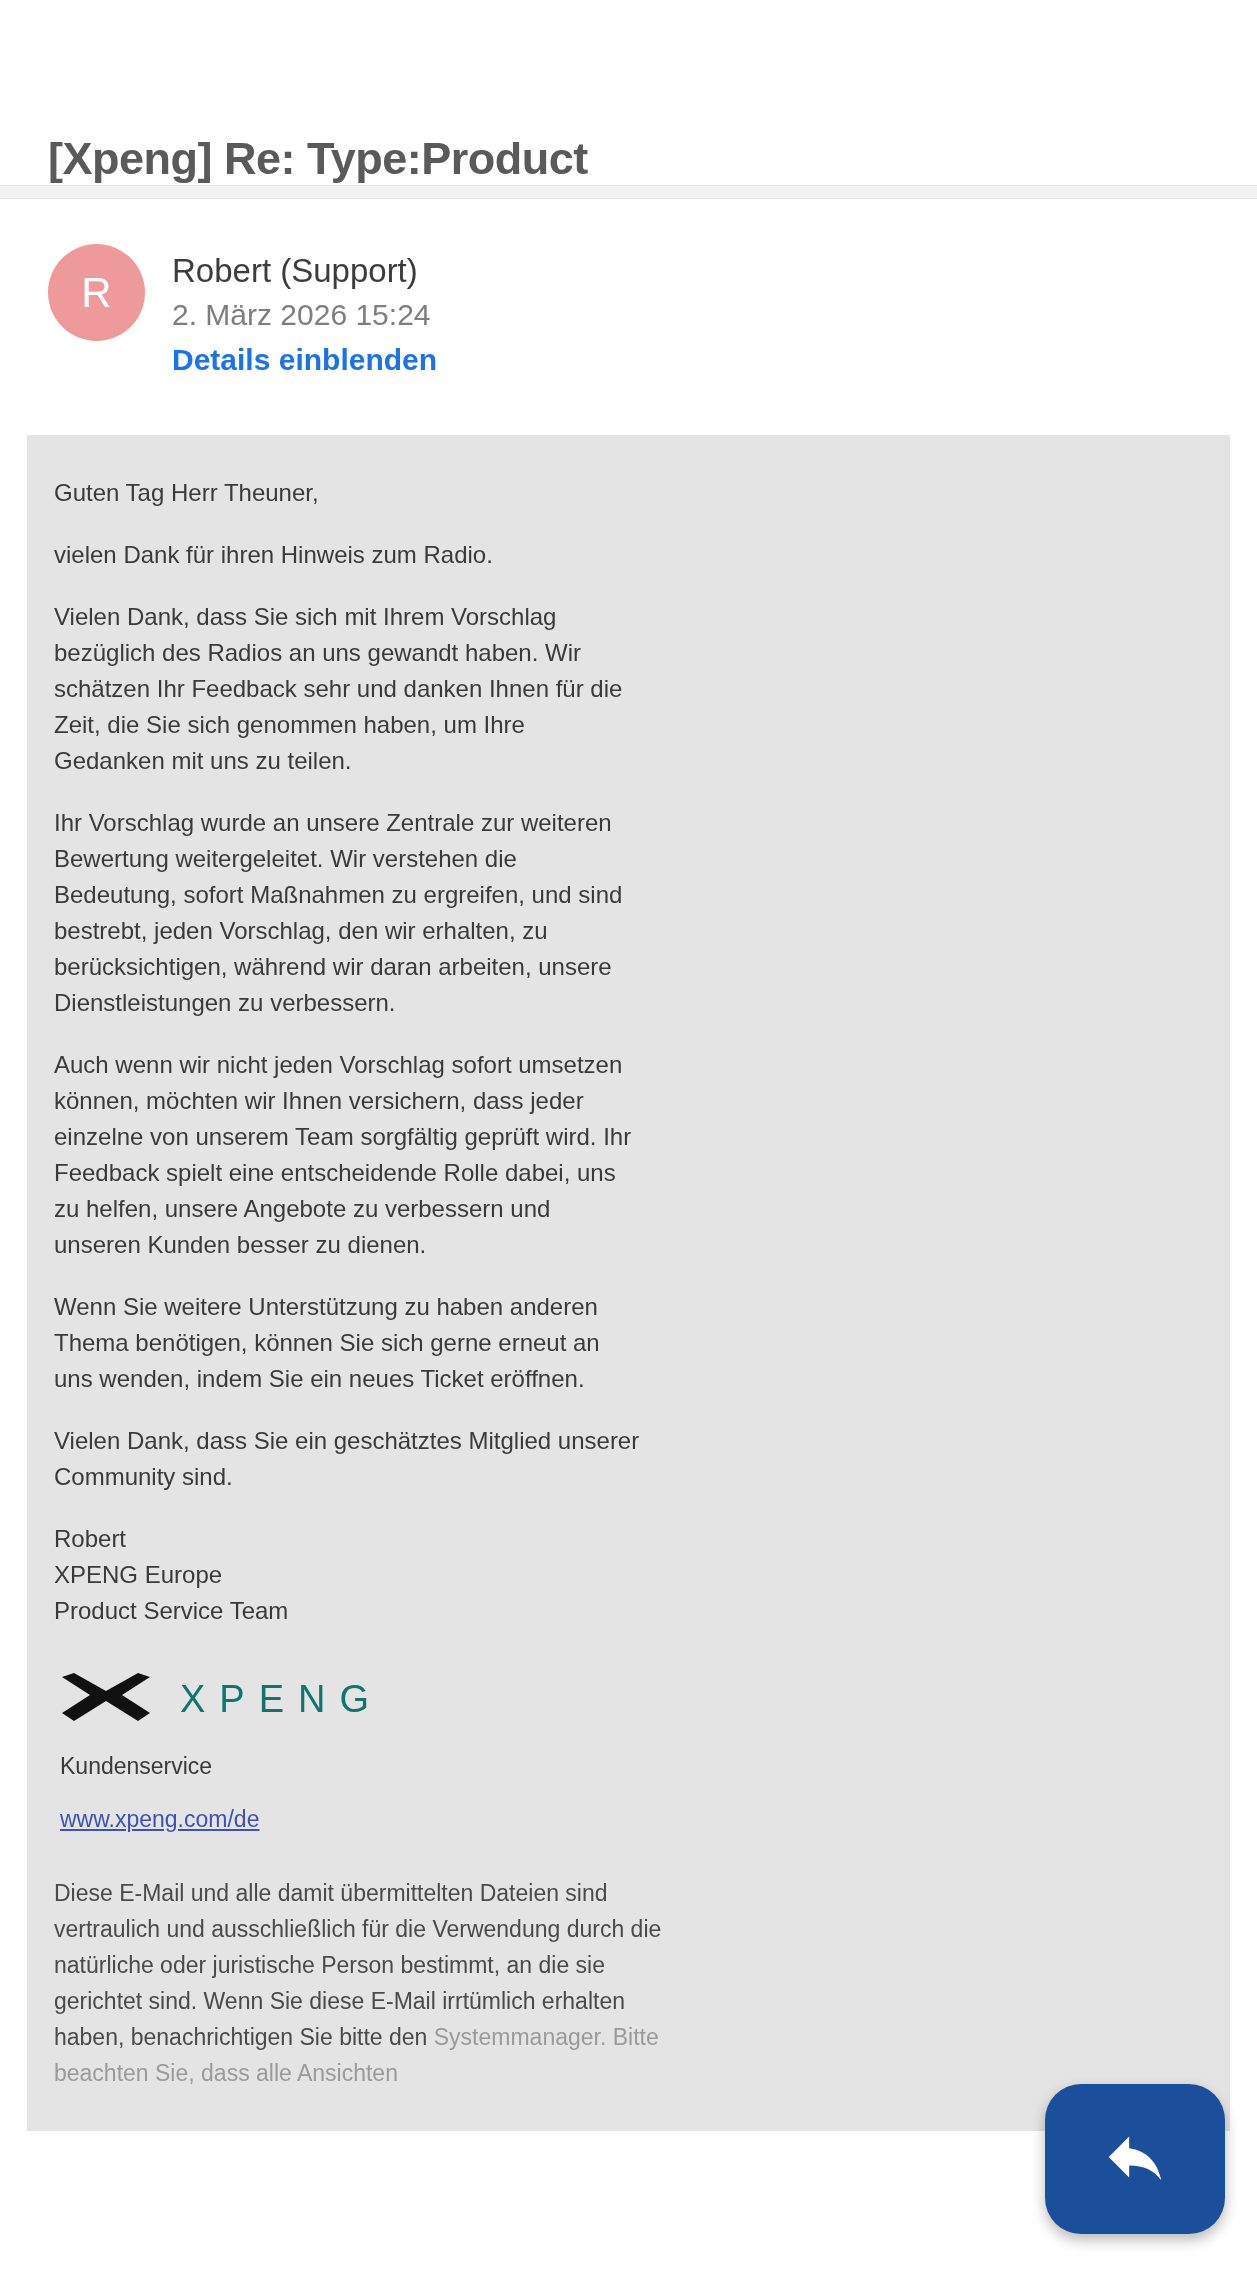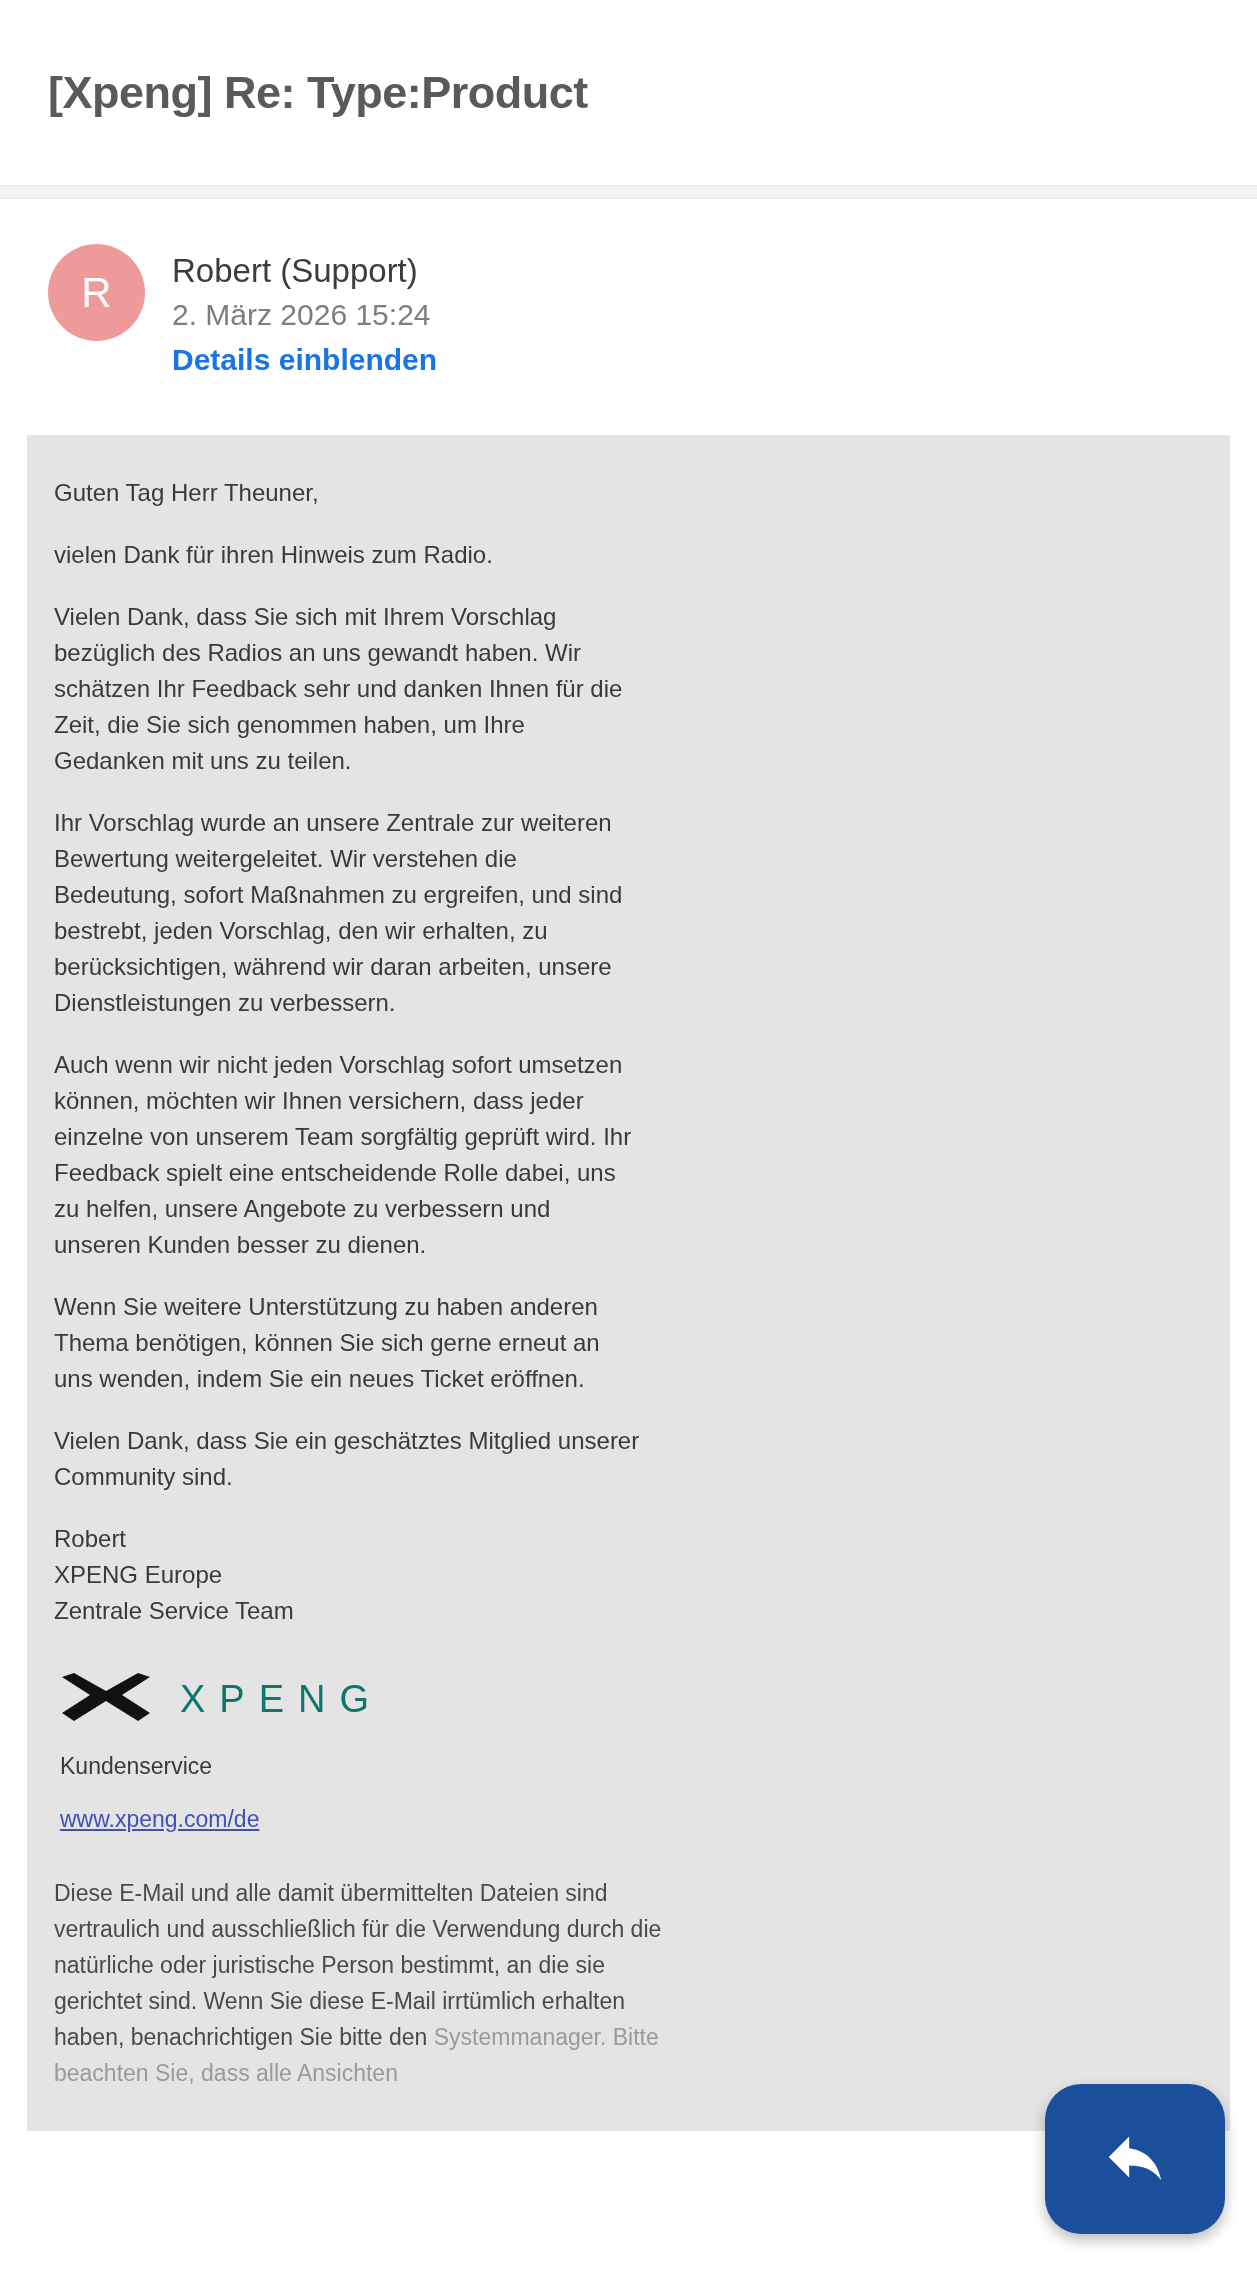--- a/index.html
+++ b/index.html
@@ -15,21 +15,21 @@
     height: 2296px;
     background: #ffffff;
     overflow: hidden;
   }
 
   
   .header {
     height: 185px;
     background: #ffffff;
     display: flex;
-    align-items: center;
+    align-items: flex-end;
     padding: 0 48px;
   }
   .header-title {
     font-size: 45px;
     font-weight: bold;
     color: #5a5a5a;
     letter-spacing: -0.5px;
   }
   .header-divider {
     height: 14px;
@@ -188,21 +188,21 @@
       <p class="para">Guten Tag Herr Theuner,</p>
       <p class="para">vielen Dank für ihren Hinweis zum Radio.</p>
       <p class="para">Vielen Dank, dass Sie sich mit Ihrem Vorschlag bezüglich des Radios an uns gewandt haben. Wir schätzen Ihr Feedback sehr und danken Ihnen für die Zeit, die Sie sich genommen haben, um Ihre Gedanken mit uns zu teilen.</p>
       <p class="para">Ihr Vorschlag wurde an unsere Zentrale zur weiteren Bewertung weitergeleitet. Wir verstehen die Bedeutung, sofort Maßnahmen zu ergreifen, und sind bestrebt, jeden Vorschlag, den wir erhalten, zu berücksichtigen, während wir daran arbeiten, unsere Dienstleistungen zu verbessern.</p>
       <p class="para">Auch wenn wir nicht jeden Vorschlag sofort umsetzen können, möchten wir Ihnen versichern, dass jeder einzelne von unserem Team sorgfältig geprüft wird. Ihr Feedback spielt eine entscheidende Rolle dabei, uns zu helfen, unsere Angebote zu verbessern und unseren Kunden besser zu dienen.</p>
       <p class="para">Wenn Sie weitere Unterstützung zu haben anderen Thema benötigen, können Sie sich gerne erneut an uns wenden, indem Sie ein neues Ticket  eröffnen.</p>
       <p class="para">Vielen Dank, dass Sie ein geschätztes Mitglied unserer Community sind.</p>
 
       <div class="sig-line">Robert</div>
       <div class="sig-line">XPENG Europe</div>
-      <div class="sig-line">Zentrale Service Team</div>
+      <div class="sig-line">Product Service Team</div>
     </div>
 
     <div class="logo-row">
       <span class="logo-mark">
         <svg viewBox="0 0 92 56" xmlns="http://www.w3.org/2000/svg">
           <path d="M2 6 L30 24 L2 42 L14 50 L46 30 L78 50 L90 42 L62 24 L90 6 L78 2 L46 20 L14 2 Z" fill="#111111"></path>
         </svg>
       </span>
       <span class="logo-text">XPENG</span>
     </div>

